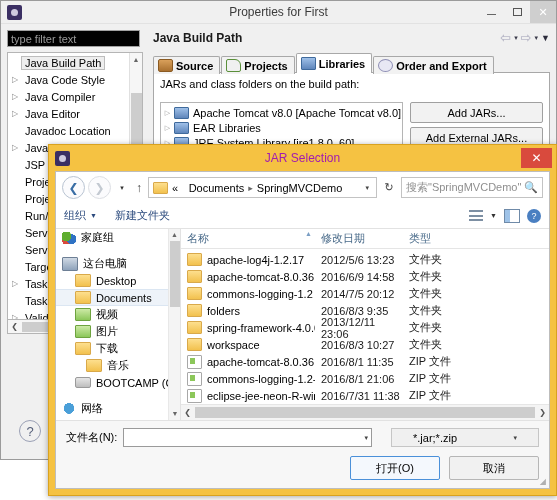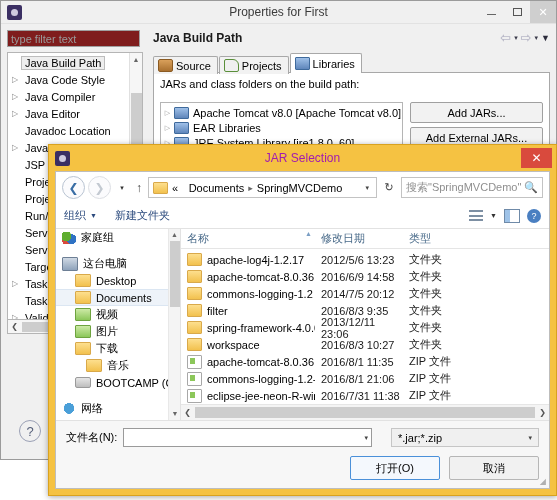--- a/index.html
+++ b/index.html
@@ -35,21 +35,21 @@
   }
   .tb-btn.close{background:#cfcfcf;color:#fff;}
   .tb-btn .min{display:block;width:9px;height:1px;background:#666;margin-top:5px;}
   .tb-btn .max{display:block;width:9px;height:8px;border:1px solid #555;box-sizing:border-box;}
 
   .ecl-body{display:flex;height:437px;}
 
   
   .ecl-left{width:148px;padding:6px 0 0 6px;box-sizing:border-box;}
   .filter-input{
-    width:133px;height:17px;border:1px solid #a0a0a0;background:#7f1d1d;
+    width:133px;height:17px;border:1px solid #a0a0a0;background:#000000;
     box-sizing:border-box;font-size:11px;color:#9a9a9a;padding:1px 3px;
     line-height:15px;
   }
   .tree-wrap{
     margin-top:5px;width:136px;height:268px;position:relative;
     background:#fff;border:1px solid #b5b5b5;box-sizing:border-box;overflow:hidden;
   }
   .tree{padding-top:1px;}
   .tree-row{height:17px;display:flex;align-items:center;white-space:nowrap;font-size:11px;}
   .tw{width:14px;text-align:center;color:#8a8a8a;font-size:8px;}
@@ -78,21 +78,21 @@
   .page-title{font-size:12px;font-weight:bold;color:#1b1b1b;display:flex;align-items:center;}
   .nav-icons{margin-left:auto;display:flex;align-items:center;gap:3px;color:#6b6b82;}
   .arrow-l,.arrow-r{font-size:13px;color:#b9b9c8;}
   .caret{font-size:7px;color:#3a3a4a;}
   .caret.big{font-size:9px;color:#2b2b3b;}
 
   .tabs{display:flex;align-items:flex-end;margin-top:9px;height:19px;}
   .tab{
     height:17px;border:1px solid #a8a8a8;border-bottom:none;background:#f2f2f2;
     display:flex;align-items:center;padding:0 6px 0 4px;font-size:11px;
-    margin-right:1px;border-radius:2px 2px 0 0;position:relative;top:1px;
+    margin-right:1px;border-radius:2px 2px 0 0;position:relative;top:1px;font-weight:bold;
   }
   .tab.active{background:#fff;height:19px;top:0;}
   .tab .ti{width:13px;height:11px;margin-right:3px;display:inline-block;}
   .ti.src{background:linear-gradient(#d9a05b,#a9702f);border:1px solid #8a5a22;border-radius:2px;}
   .ti.prj{background:#f0f0f0;border:1px solid #5a8f3a;border-radius:2px 6px 2px 2px;}
   .ti.lib{background:linear-gradient(#9fc0e8,#5f86bb);border:1px solid #3f6a9c;border-radius:1px;}
   .ti.ord{background:#e8e8f4;border:1px solid #8f8fb5;border-radius:50%;}
 
   .tabpanel{
     border:1px solid #a8a8a8;background:#fff;height:84px;margin-top:-1px;
@@ -235,21 +235,21 @@
   }
   .frow1{display:flex;align-items:center;}
   .fn-label{font-size:11px;margin-right:6px;}
   .fn-input{
     flex:1;height:19px;border:1px solid #9a9a9a;background:#fff;display:flex;align-items:center;
     padding:0 3px;box-sizing:border-box;font-size:11px;
   }
   .fn-input .dd{margin-left:auto;font-size:7px;color:#444;}
   .filter-sel{
     width:148px;height:19px;border:1px solid #c6c6c6;background:#f0f0f0;display:flex;
-    align-items:center;padding:0 6px;box-sizing:border-box;font-size:11px;margin-left:19px;
+    align-items:center;padding:0 21px;box-sizing:border-box;font-size:11px;margin-left:19px;
   }
   .filter-sel .dd{margin-left:auto;font-size:7px;color:#444;}
   .frow2{display:flex;justify-content:flex-end;margin-top:9px;gap:9px;}
   .dbtn{
     width:88px;height:22px;border:1px solid #b6b6b6;background:#f1f1f1;font-size:11px;
     display:flex;align-items:center;justify-content:center;border-radius:2px;
   }
   .dbtn.primary{border:1px solid #4a90d9;background:#f4f8fd;}
   .grip{position:absolute;right:3px;bottom:2px;font-size:8px;color:#b0b0b0;}
 </style>
@@ -378,20 +378,24 @@
               <span class="ti src"></span>
               <span>Source</span>
             </div>
             <div class="tab">
               <span class="ti prj"></span>
               <span>Projects</span>
             </div>
             <div class="tab active">
               <span class="ti lib"></span>
               <span>Libraries</span>
+            </div>
+            <div class="tab">
+              <span class="ti ord"></span>
+              <span>Order and Export</span>
             </div>
           </div>
 
         <div class="tabpanel">
           <div class="tp-label">JARs and class folders on the build path:</div>
           <div class="tp-cols">
             <div class="jar-list" id="jar-host">
                 <div class="jar-row">
                   <span class="tw">▷</span>
                   <span class="jar-ico"></span>
@@ -556,21 +560,21 @@
                 <span class="f-name">
                   <span class="fi folder"></span>
                   <span>commons-logging-1.2</span>
                 </span>
                 <span class="f-date">2014/7/5 20:12</span>
                 <span class="f-type">文件夹</span>
               </div>
               <div class="frow">
                 <span class="f-name">
                   <span class="fi folder"></span>
-                  <span>filter</span>
+                  <span>folders</span>
                 </span>
                 <span class="f-date">2016/8/3 9:35</span>
                 <span class="f-type">文件夹</span>
               </div>
               <div class="frow">
                 <span class="f-name">
                   <span class="fi folder"></span>
                   <span>spring-framework-4.0.0.RELEASE</span>
                 </span>
                 <span class="f-date">2013/12/11 23:06</span>

